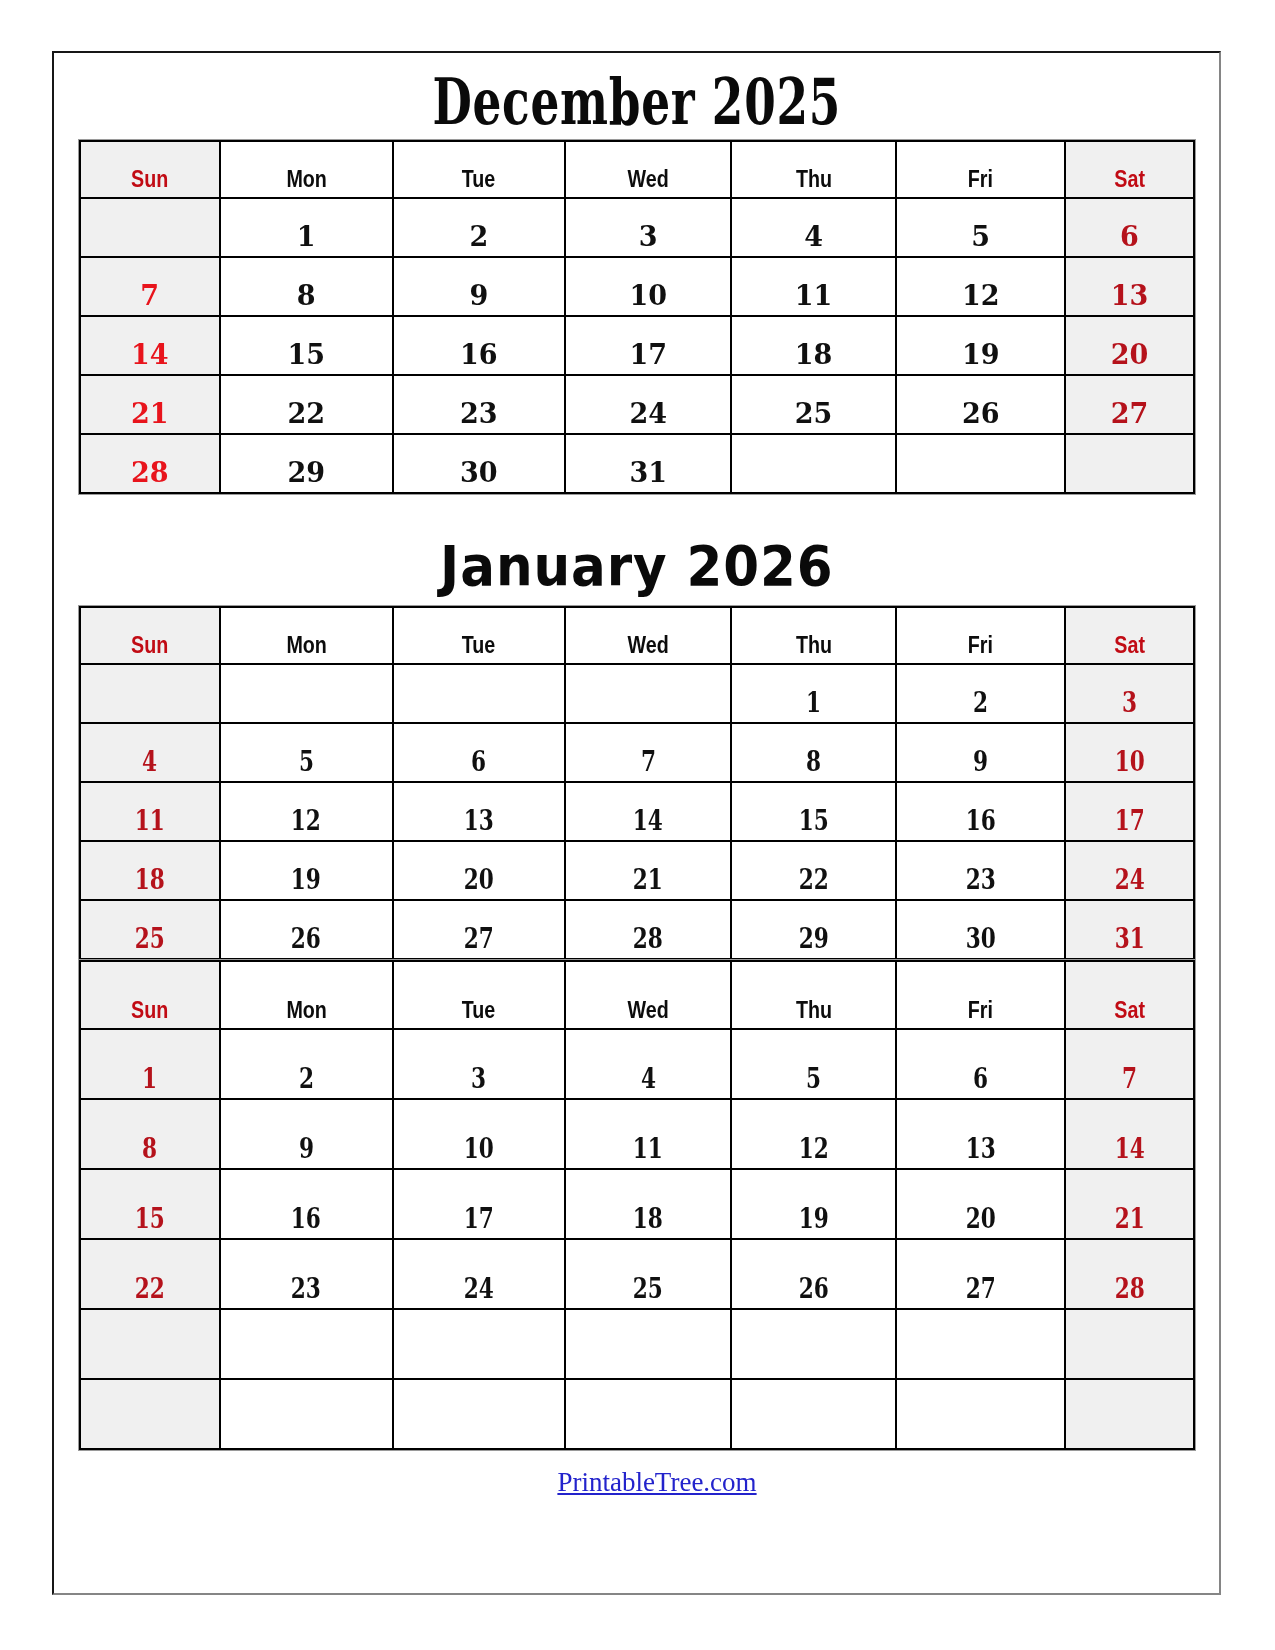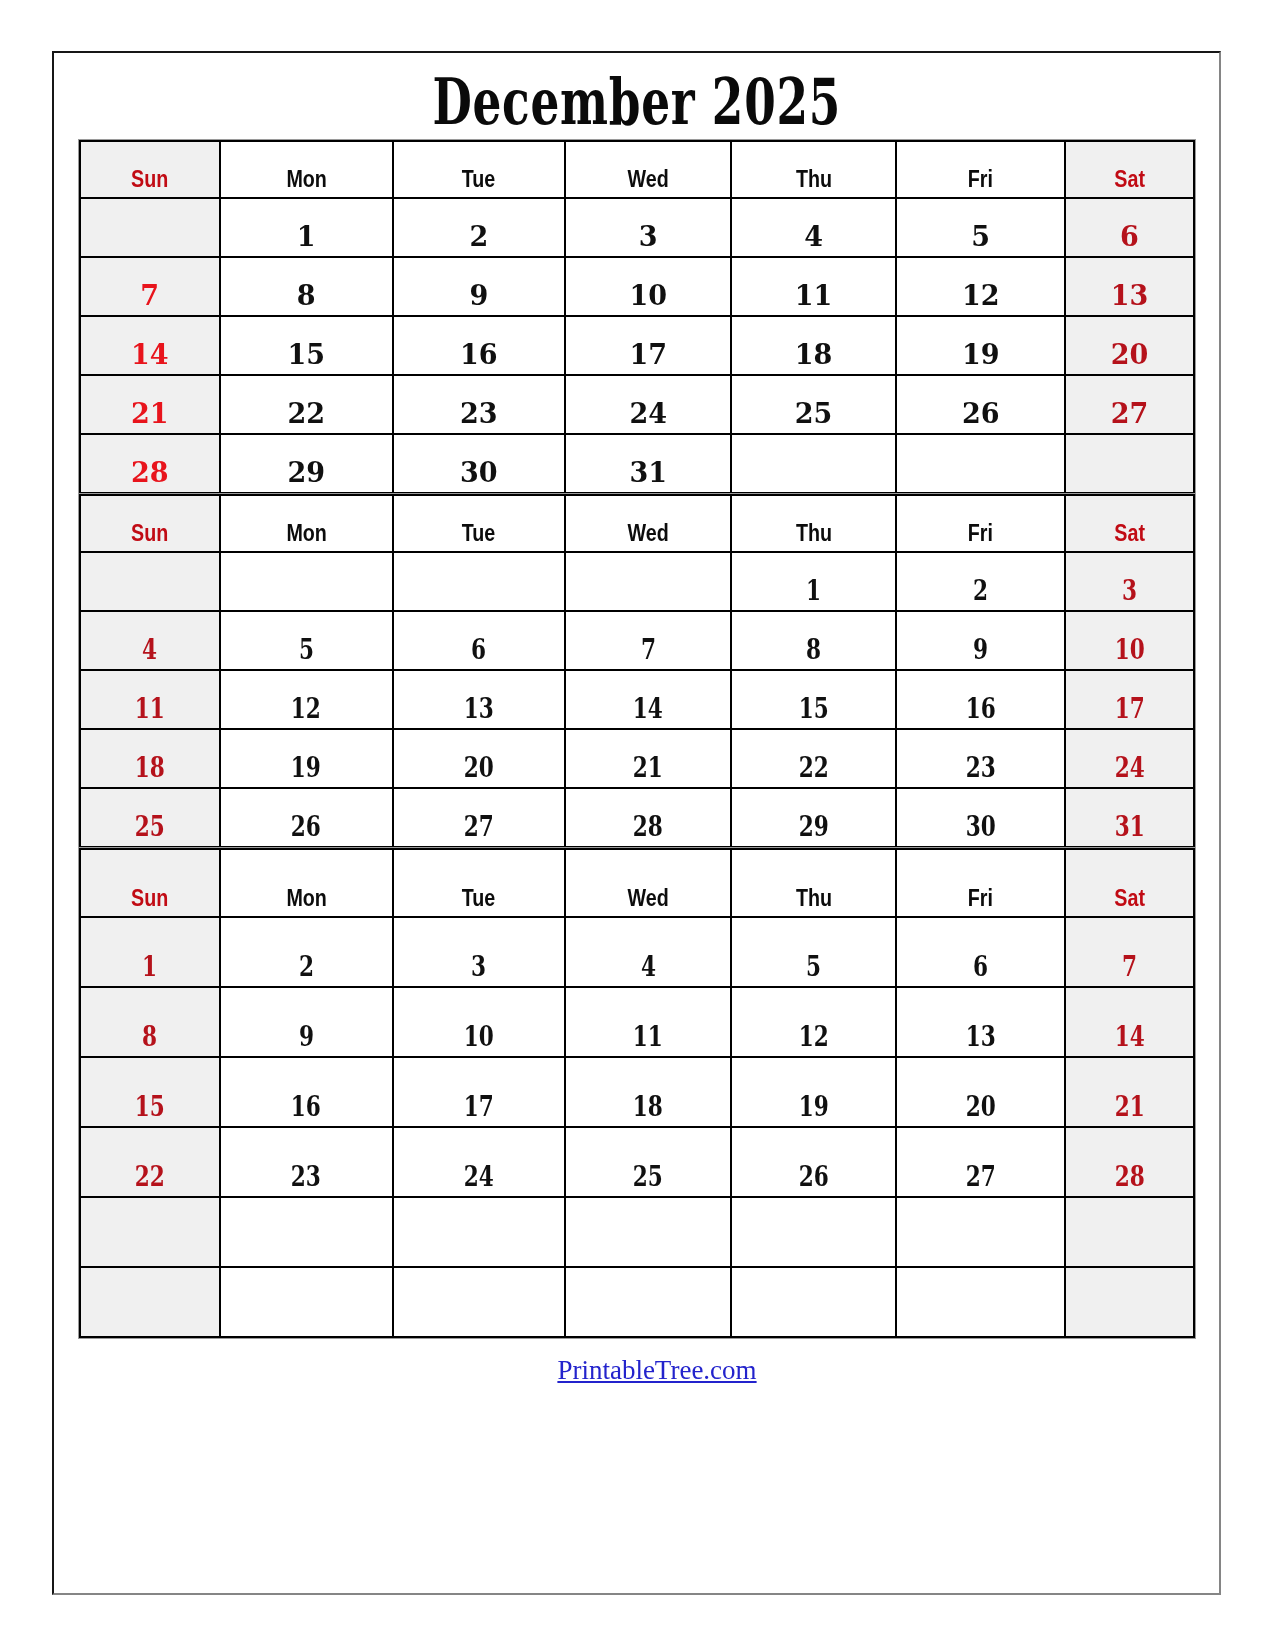--- a/index.html
+++ b/index.html
@@ -125,20 +125,21 @@
               <td class="day"><span class="num">30</span></td>
               <td class="day"><span class="num">31</span></td>
               <td class="day"><span class="num"></span></td>
               <td class="day"><span class="num"></span></td>
               <td class="day we"><span class="num dark"></span></td>
             </tr>
           </tbody>
         </table>
       </section>
       <section class="month">
+        <h2 class="title deco"><span class="t">January 2026</span></h2>
         <table class="cal m1">
           <colgroup>
             <col style="width:12.6%">
             <col style="width:15.5%">
             <col style="width:15.5%">
             <col style="width:14.9%">
             <col style="width:14.8%">
             <col style="width:15.2%">
             <col style="width:11.5%">
           </colgroup>

